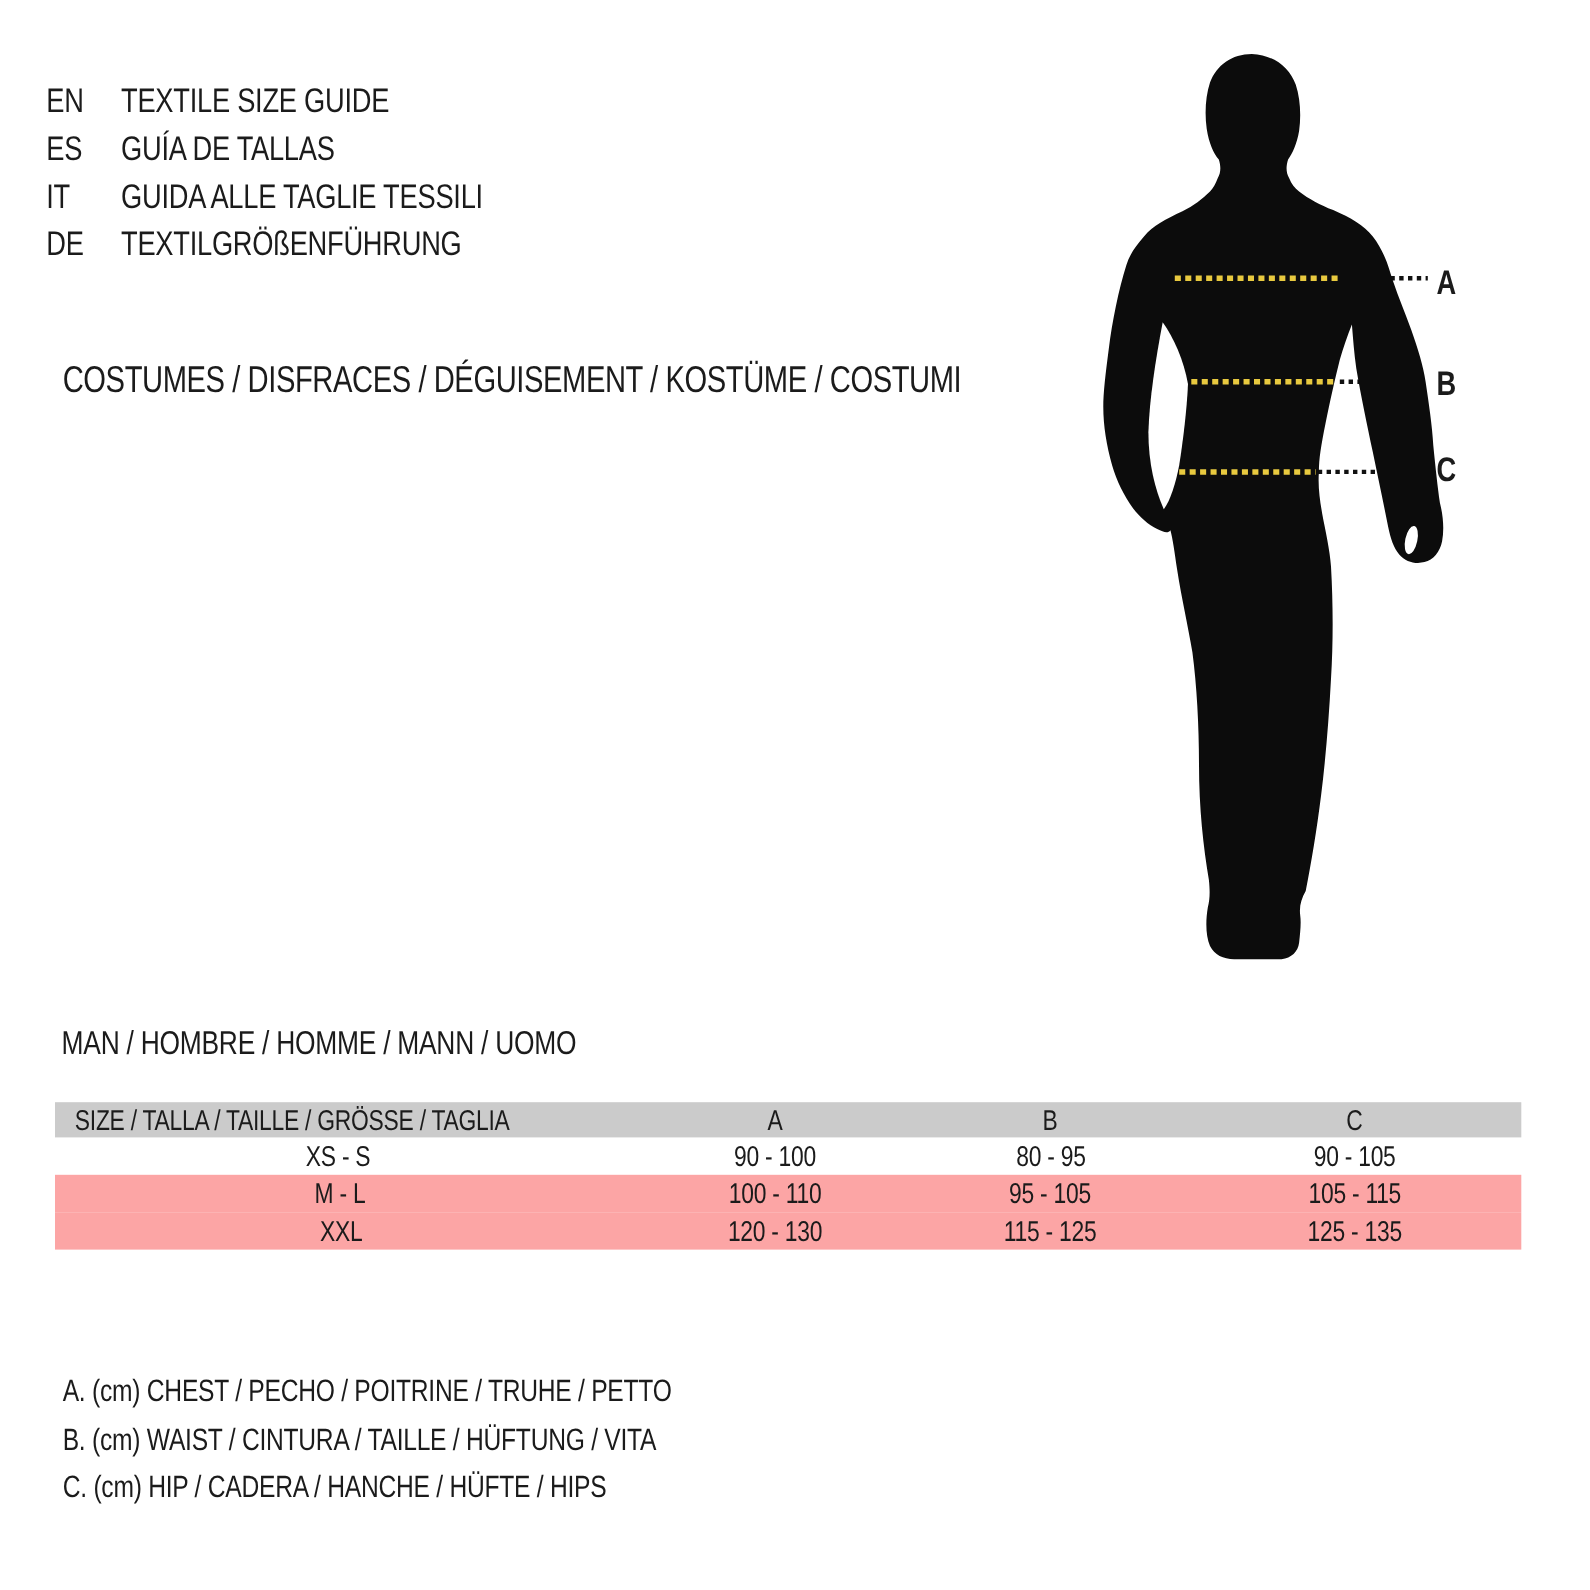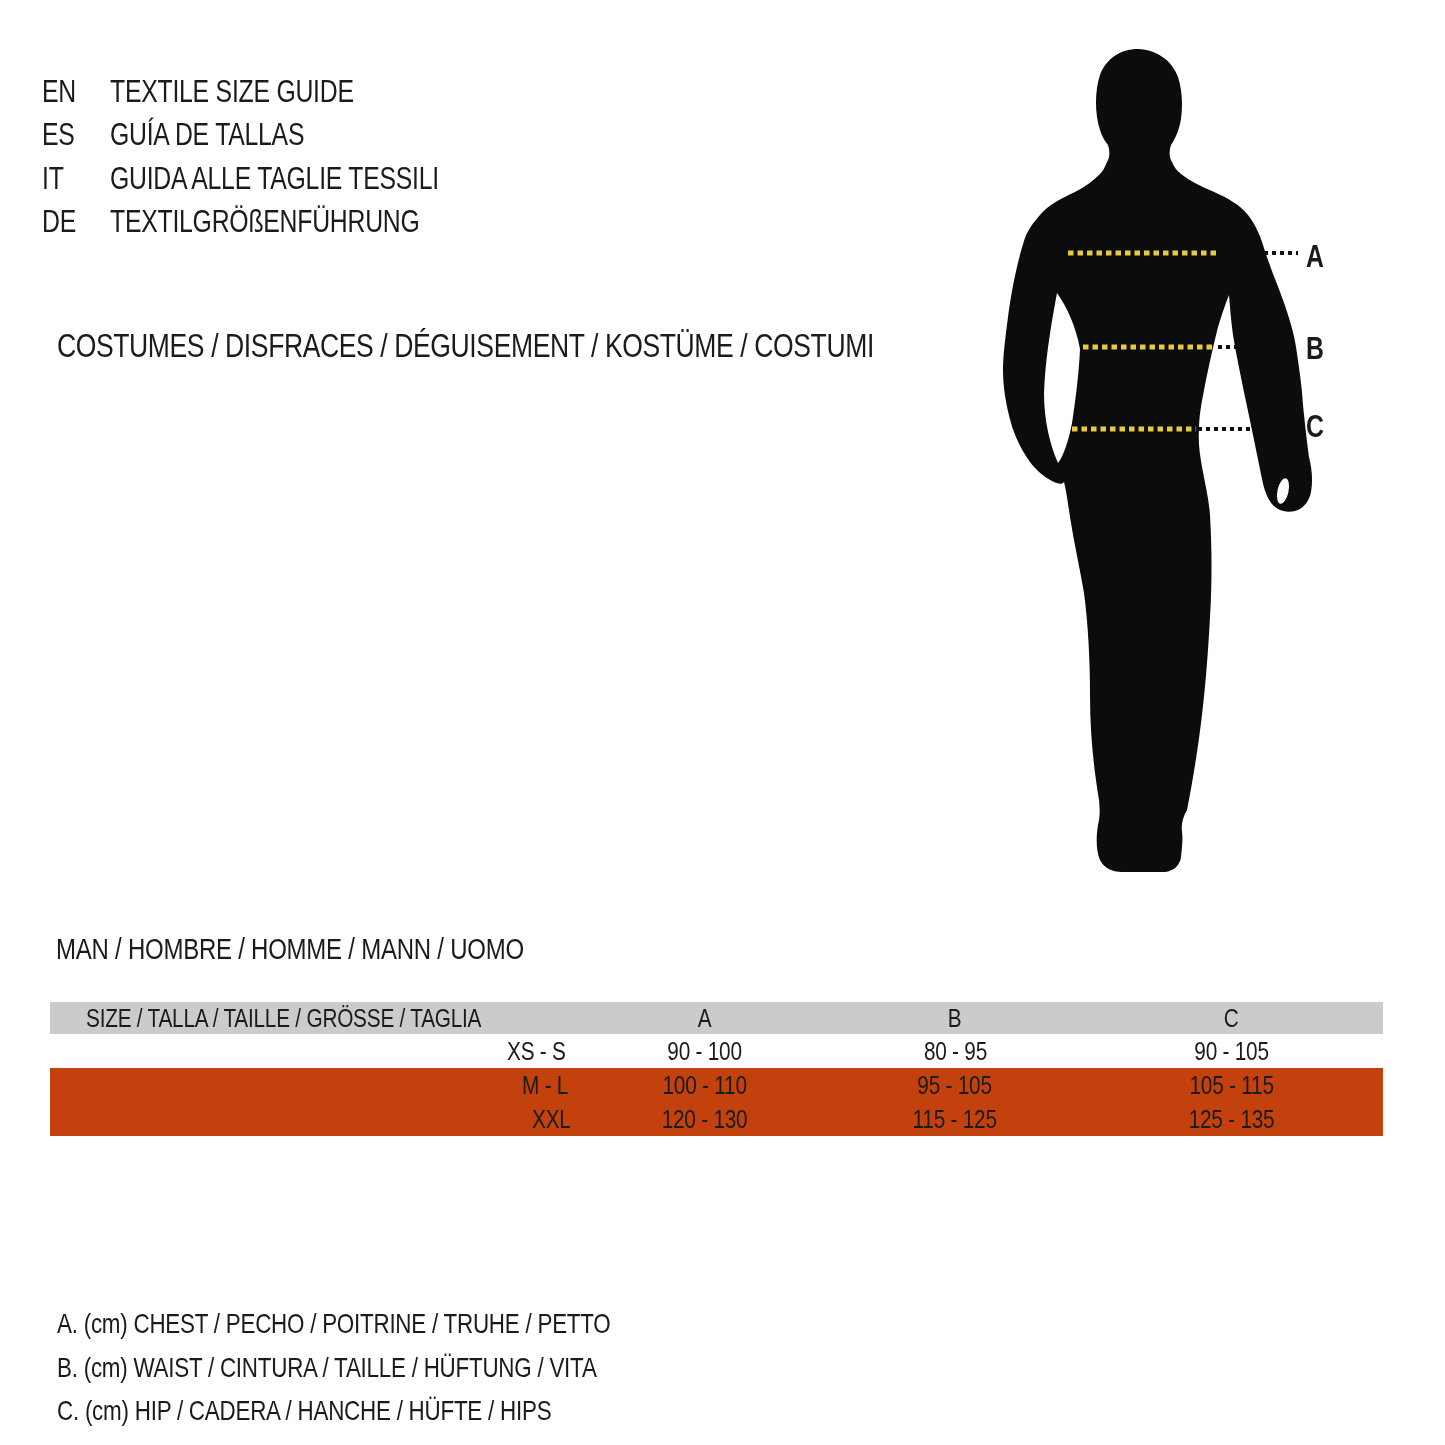--- a/index.html
+++ b/index.html
@@ -29,28 +29,28 @@
 
   
   .size-table-wrap{left:50px;top:1002px;width:1333px}
   table.size-table{border-collapse:collapse;table-layout:fixed;width:1333px;font-size:26px}
   table.size-table col.c-size{width:530px}
   table.size-table col.c-a{width:250px}
   table.size-table col.c-b{width:250px}
   table.size-table col.c-c{width:303px}
   table.size-table thead tr{height:32px;background:#cbcbcb}
   table.size-table tbody tr{height:34px}
-  table.size-table tbody tr.stripe{background:#c2410c}
+  table.size-table tbody tr.stripe{background:#fca5a5}
   table.size-table td,table.size-table th{padding:0;font-weight:normal;vertical-align:middle}
-  td.c1,th.c1{text-align:right;padding-left:7px}
+  td.c1,th.c1{text-align:center;padding-left:7px}
   td.cc,th.cc{text-align:center}
   td.last,th.last{padding-right:83px}
 
   
-  .notes{left:57px;top:1302px;font-size:28px}
+  .notes{left:57px;top:1243px;font-size:28px}
   .note-line{height:43.5px;line-height:43.5px}
 </style>
 </head>
 <body>
 
 <div class="abs lang-list">
   <div class="lang-row">
     <span class="cx"><span class="lang-code">EN</span><span>TEXTILE SIZE GUIDE</span></span>
   </div>
   <div class="lang-row">

